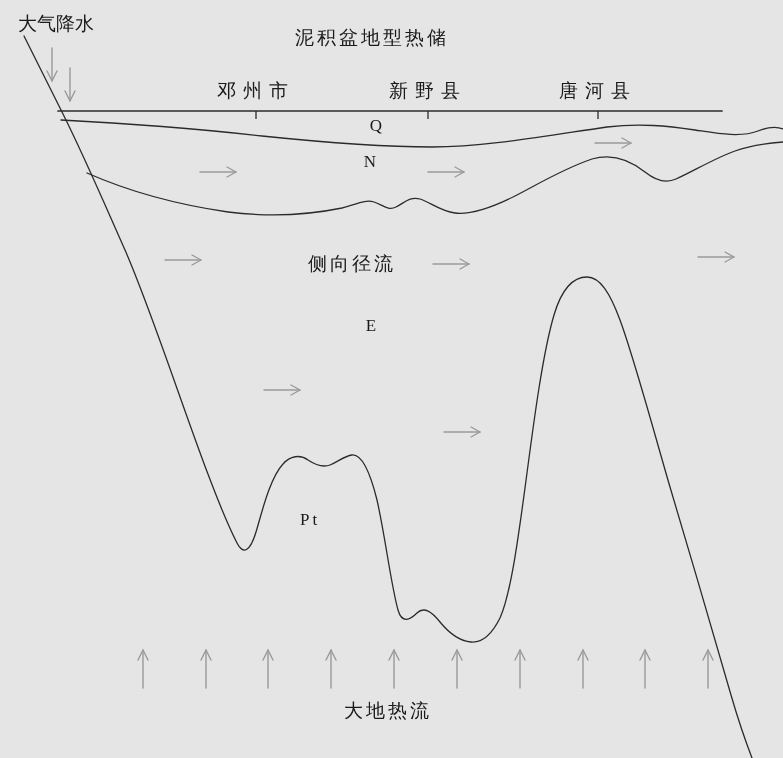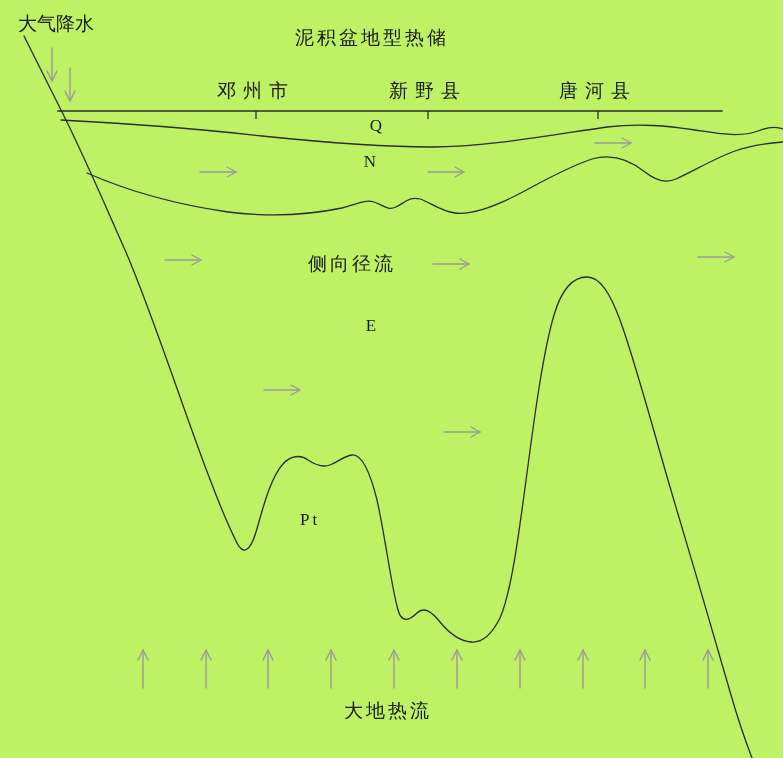--- a/index.html
+++ b/index.html
@@ -1,16 +1,16 @@
 <!DOCTYPE html>
 <html><head>
 <meta charset="utf-8">
 <style>
   html,body{margin:0;padding:0;background:#ffffff;}
-  .page{width:783px;height:758px;position:relative;background:#bef264;overflow:hidden;text-decoration:underline;}
+  .page{width:783px;height:758px;position:relative;background:#e5e5e5;overflow:hidden;text-decoration:underline;}
   svg{display:block;}
   .geo-line{fill:none;stroke:#2b2b2b;stroke-width:1.3px;stroke-linecap:round;stroke-linejoin:round;}
   .surface{stroke-width:1.7px;}
   .tick{stroke:#2b2b2b;stroke-width:1.3px;}
   .arrow{stroke:#9a9a9a;stroke-width:1.4px;fill:none;stroke-linecap:round;stroke-linejoin:round;}
   text{font-family:"Liberation Serif","DejaVu Serif",serif;fill:#1a1a1a;}
   .t19{font-size:19px;}
   .t17{font-size:17px;}
   .ls3{letter-spacing:3px;}
   .ls7{letter-spacing:7px;}

